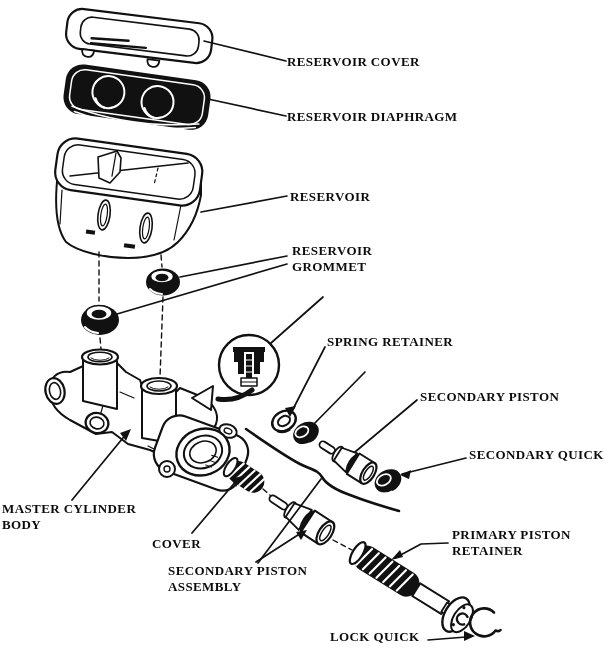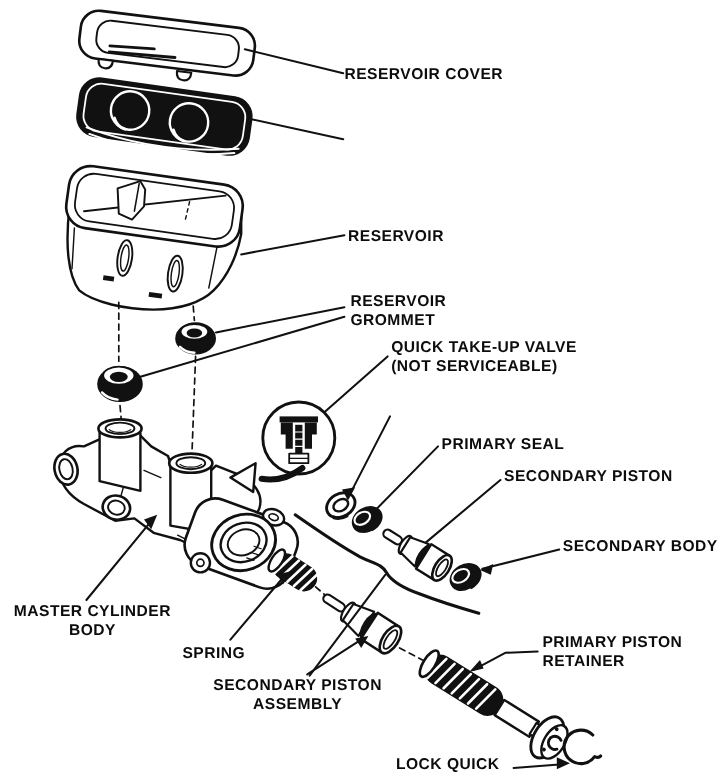--- a/index.html
+++ b/index.html
@@ -1,21 +1,21 @@
 <!DOCTYPE html>
 <html><head>
 <meta charset="utf-8">
 <style>
   html,body{margin:0;padding:0;background:#fff;}
   .stage{position:relative;width:606px;height:650px;background:#ffffff;overflow:hidden;
-         font-family:Liberation Sans, sans-serif;}
+         font-family:Liberation Serif, serif;}
   .art{position:absolute;left:0;top:0;}
   .label{position:absolute;font-size:13px;font-weight:bold;letter-spacing:.4px;
          line-height:15.5px;color:#0c0c0c;white-space:pre-line;}
-  .center{text-align:center;}
+  .center{}
 </style>
 </head>
 <body>
 
 <div class="stage">
 
 <svg class="art" width="606" height="650" viewBox="0 0 606 650" stroke-linecap="round" stroke-linejoin="round">
 
   <g transform="rotate(7 139 38)">
     <rect x="66" y="16" width="146" height="40" rx="15" fill="#fff" stroke="#111" stroke-width="2.2"></rect>
@@ -222,29 +222,28 @@
     <polygon points="400,475 411,470 409,479"></polygon>
     <polygon points="131,429 120,433 126,441"></polygon>
     <polygon points="242,476 231,479 236,487"></polygon>
     <polygon points="307,530 296,532 301,540"></polygon>
     <polygon points="391,560 400,550 403,557"></polygon>
     <polygon points="475,636 464,631 464,641"></polygon>
   </g>
 </svg>
 
   <div class="label" style="left:287px;top:54px">RESERVOIR COVER</div>
+  <div class="label" style="left:287px;top:109px">RESERVOIR DIAPHRAGM</div>
   <div class="label" style="left:290px;top:189px">RESERVOIR</div>
   <div class="label" style="left:292px;top:243px">RESERVOIR
 GROMMET</div>
-  <div class="label" style="left:326px;top:281px">QUICK TAKE-UP VALVE
-(NOT SERVICEABLE)</div>
-  <div class="label" style="left:368px;top:362px">PRIMARY SEAL</div>
+  <div class="label" style="left:327px;top:334px">SPRING RETAINER</div>
   <div class="label" style="left:420px;top:389px">SECONDARY PISTON</div>
-  <div class="label" style="left:469px;top:447px">SECONDARY BODY</div>
+  <div class="label" style="left:469px;top:447px">SECONDARY QUICK</div>
   <div class="label center" style="left:2px;top:501px;width:150px">MASTER CYLINDER
 BODY</div>
-  <div class="label" style="left:152px;top:536px">SPRING</div>
+  <div class="label" style="left:152px;top:536px">COVER</div>
   <div class="label center" style="left:168px;top:563px;width:160px">SECONDARY PISTON
 ASSEMBLY</div>
   <div class="label" style="left:452px;top:527px">PRIMARY PISTON
 RETAINER</div>
   <div class="label" style="left:330px;top:629px">LOCK QUICK</div>
 </div>
 
 </body></html>

